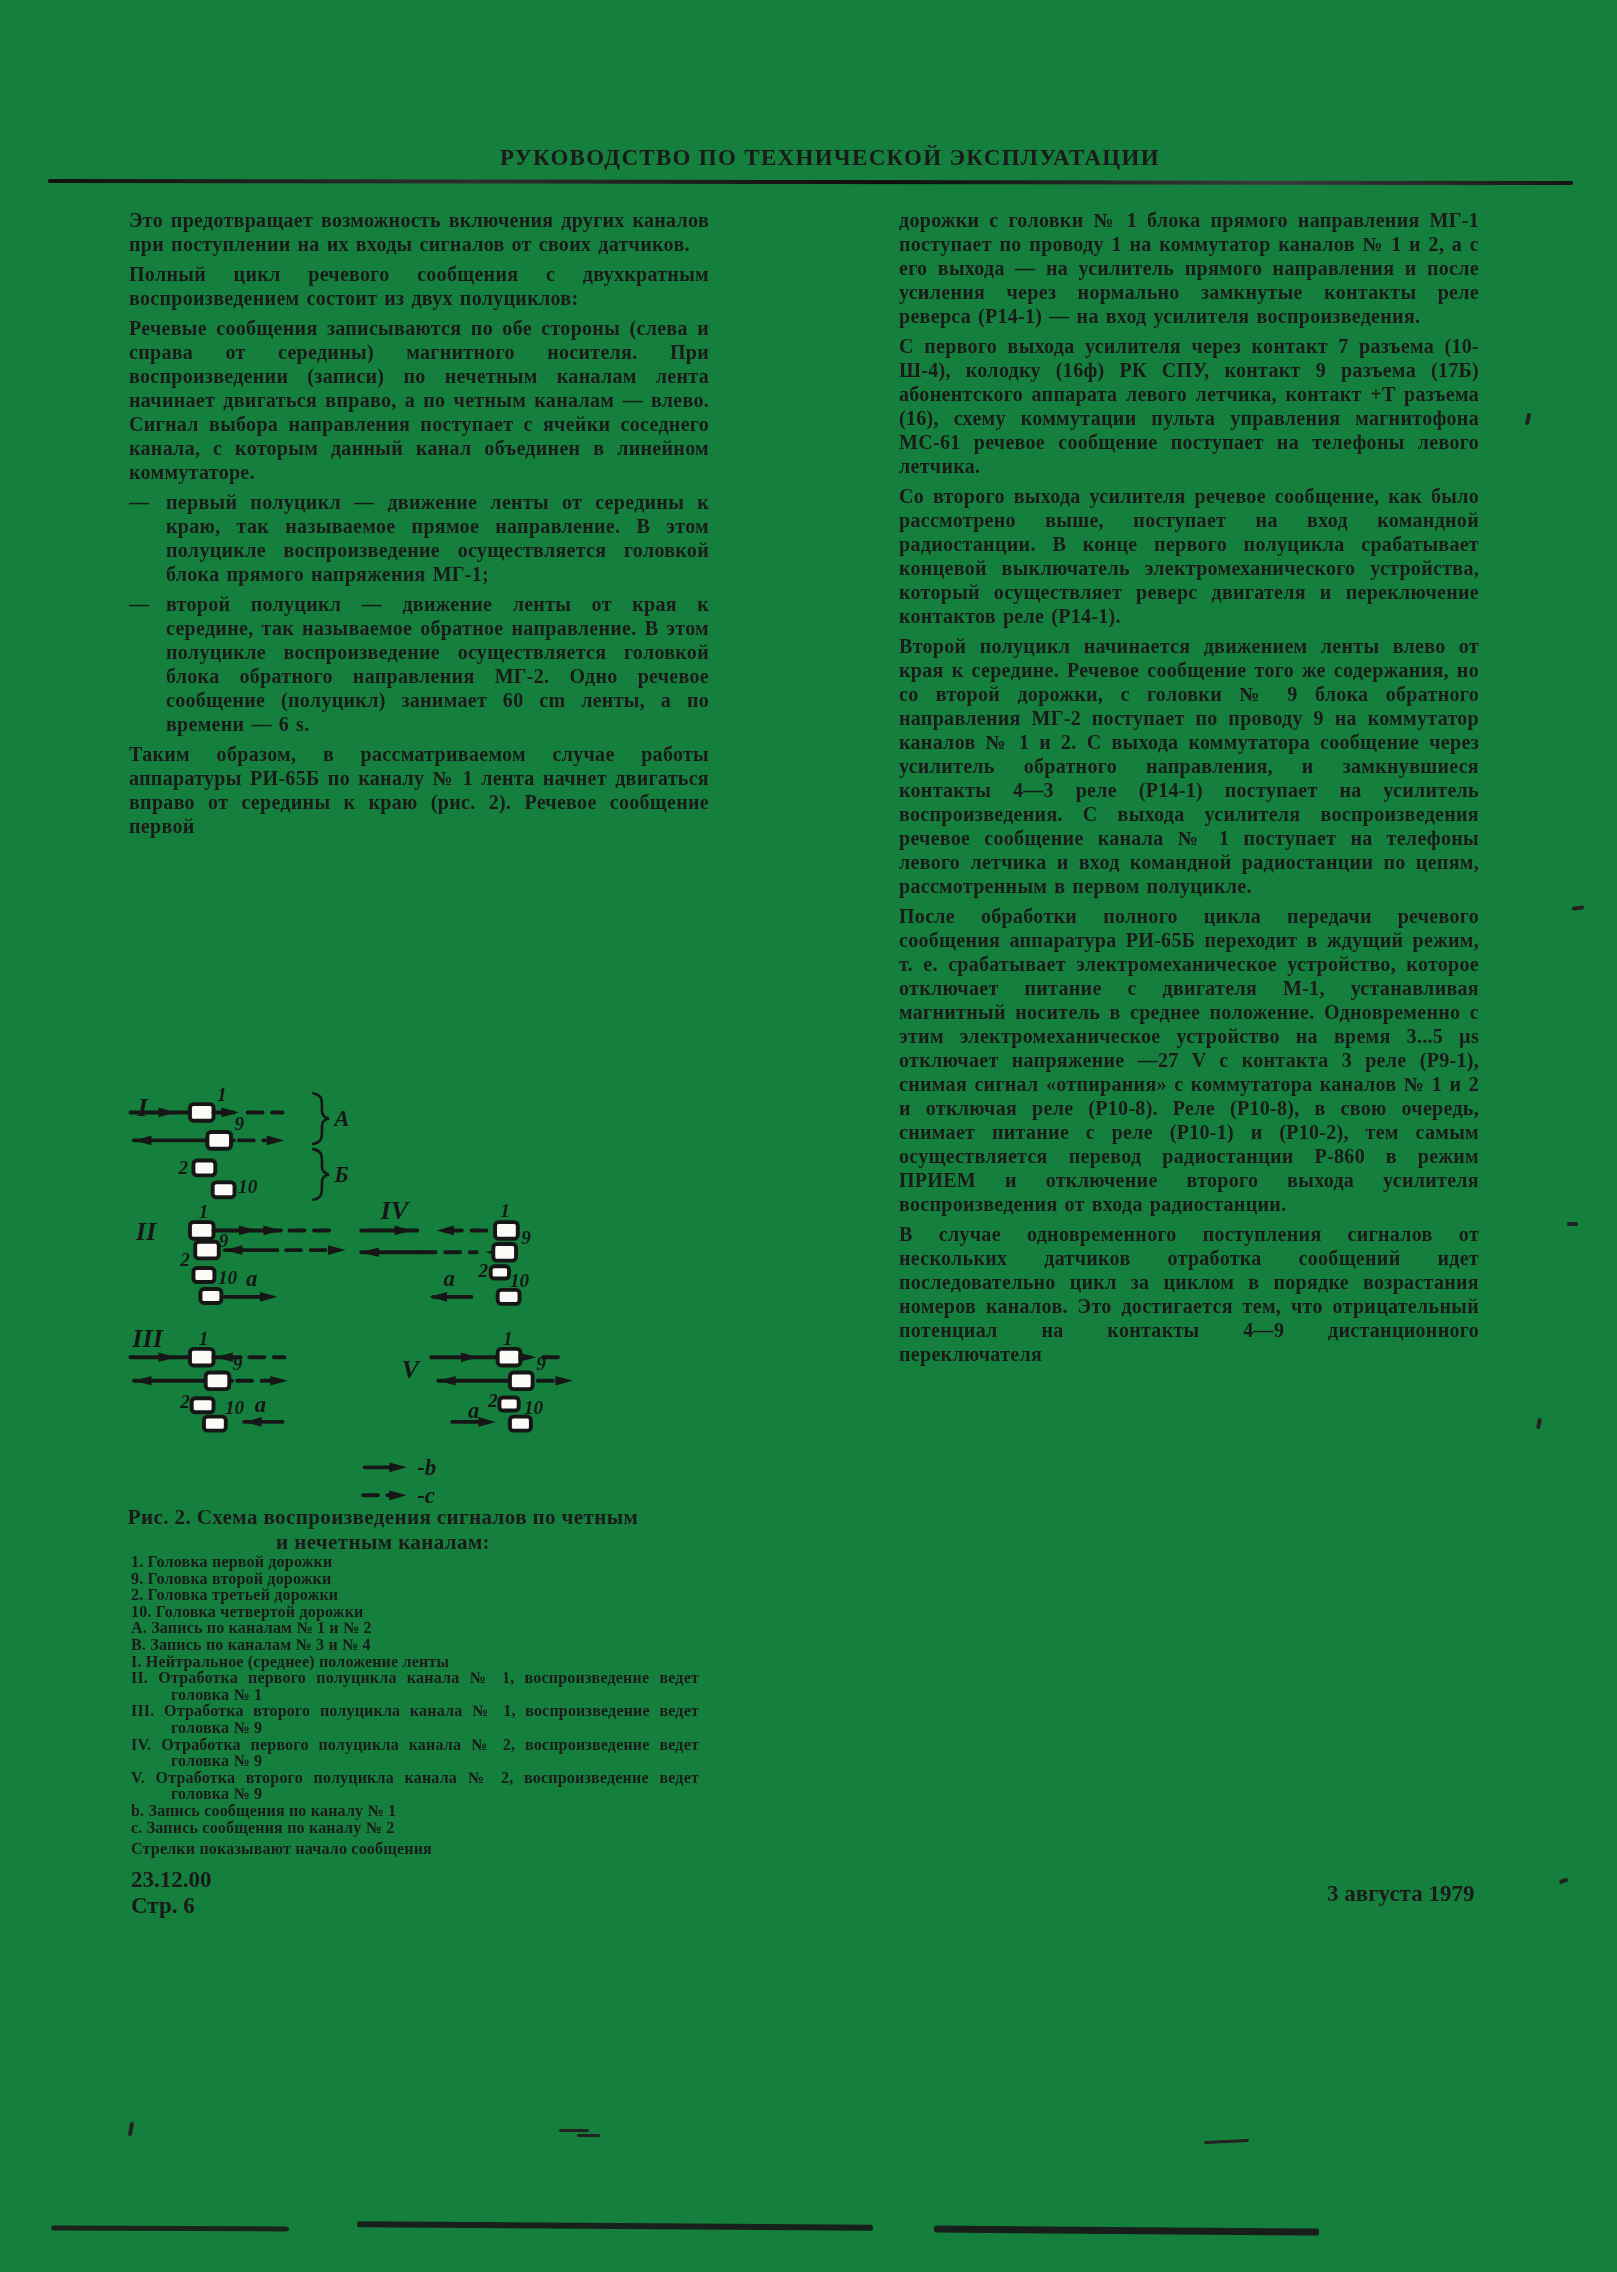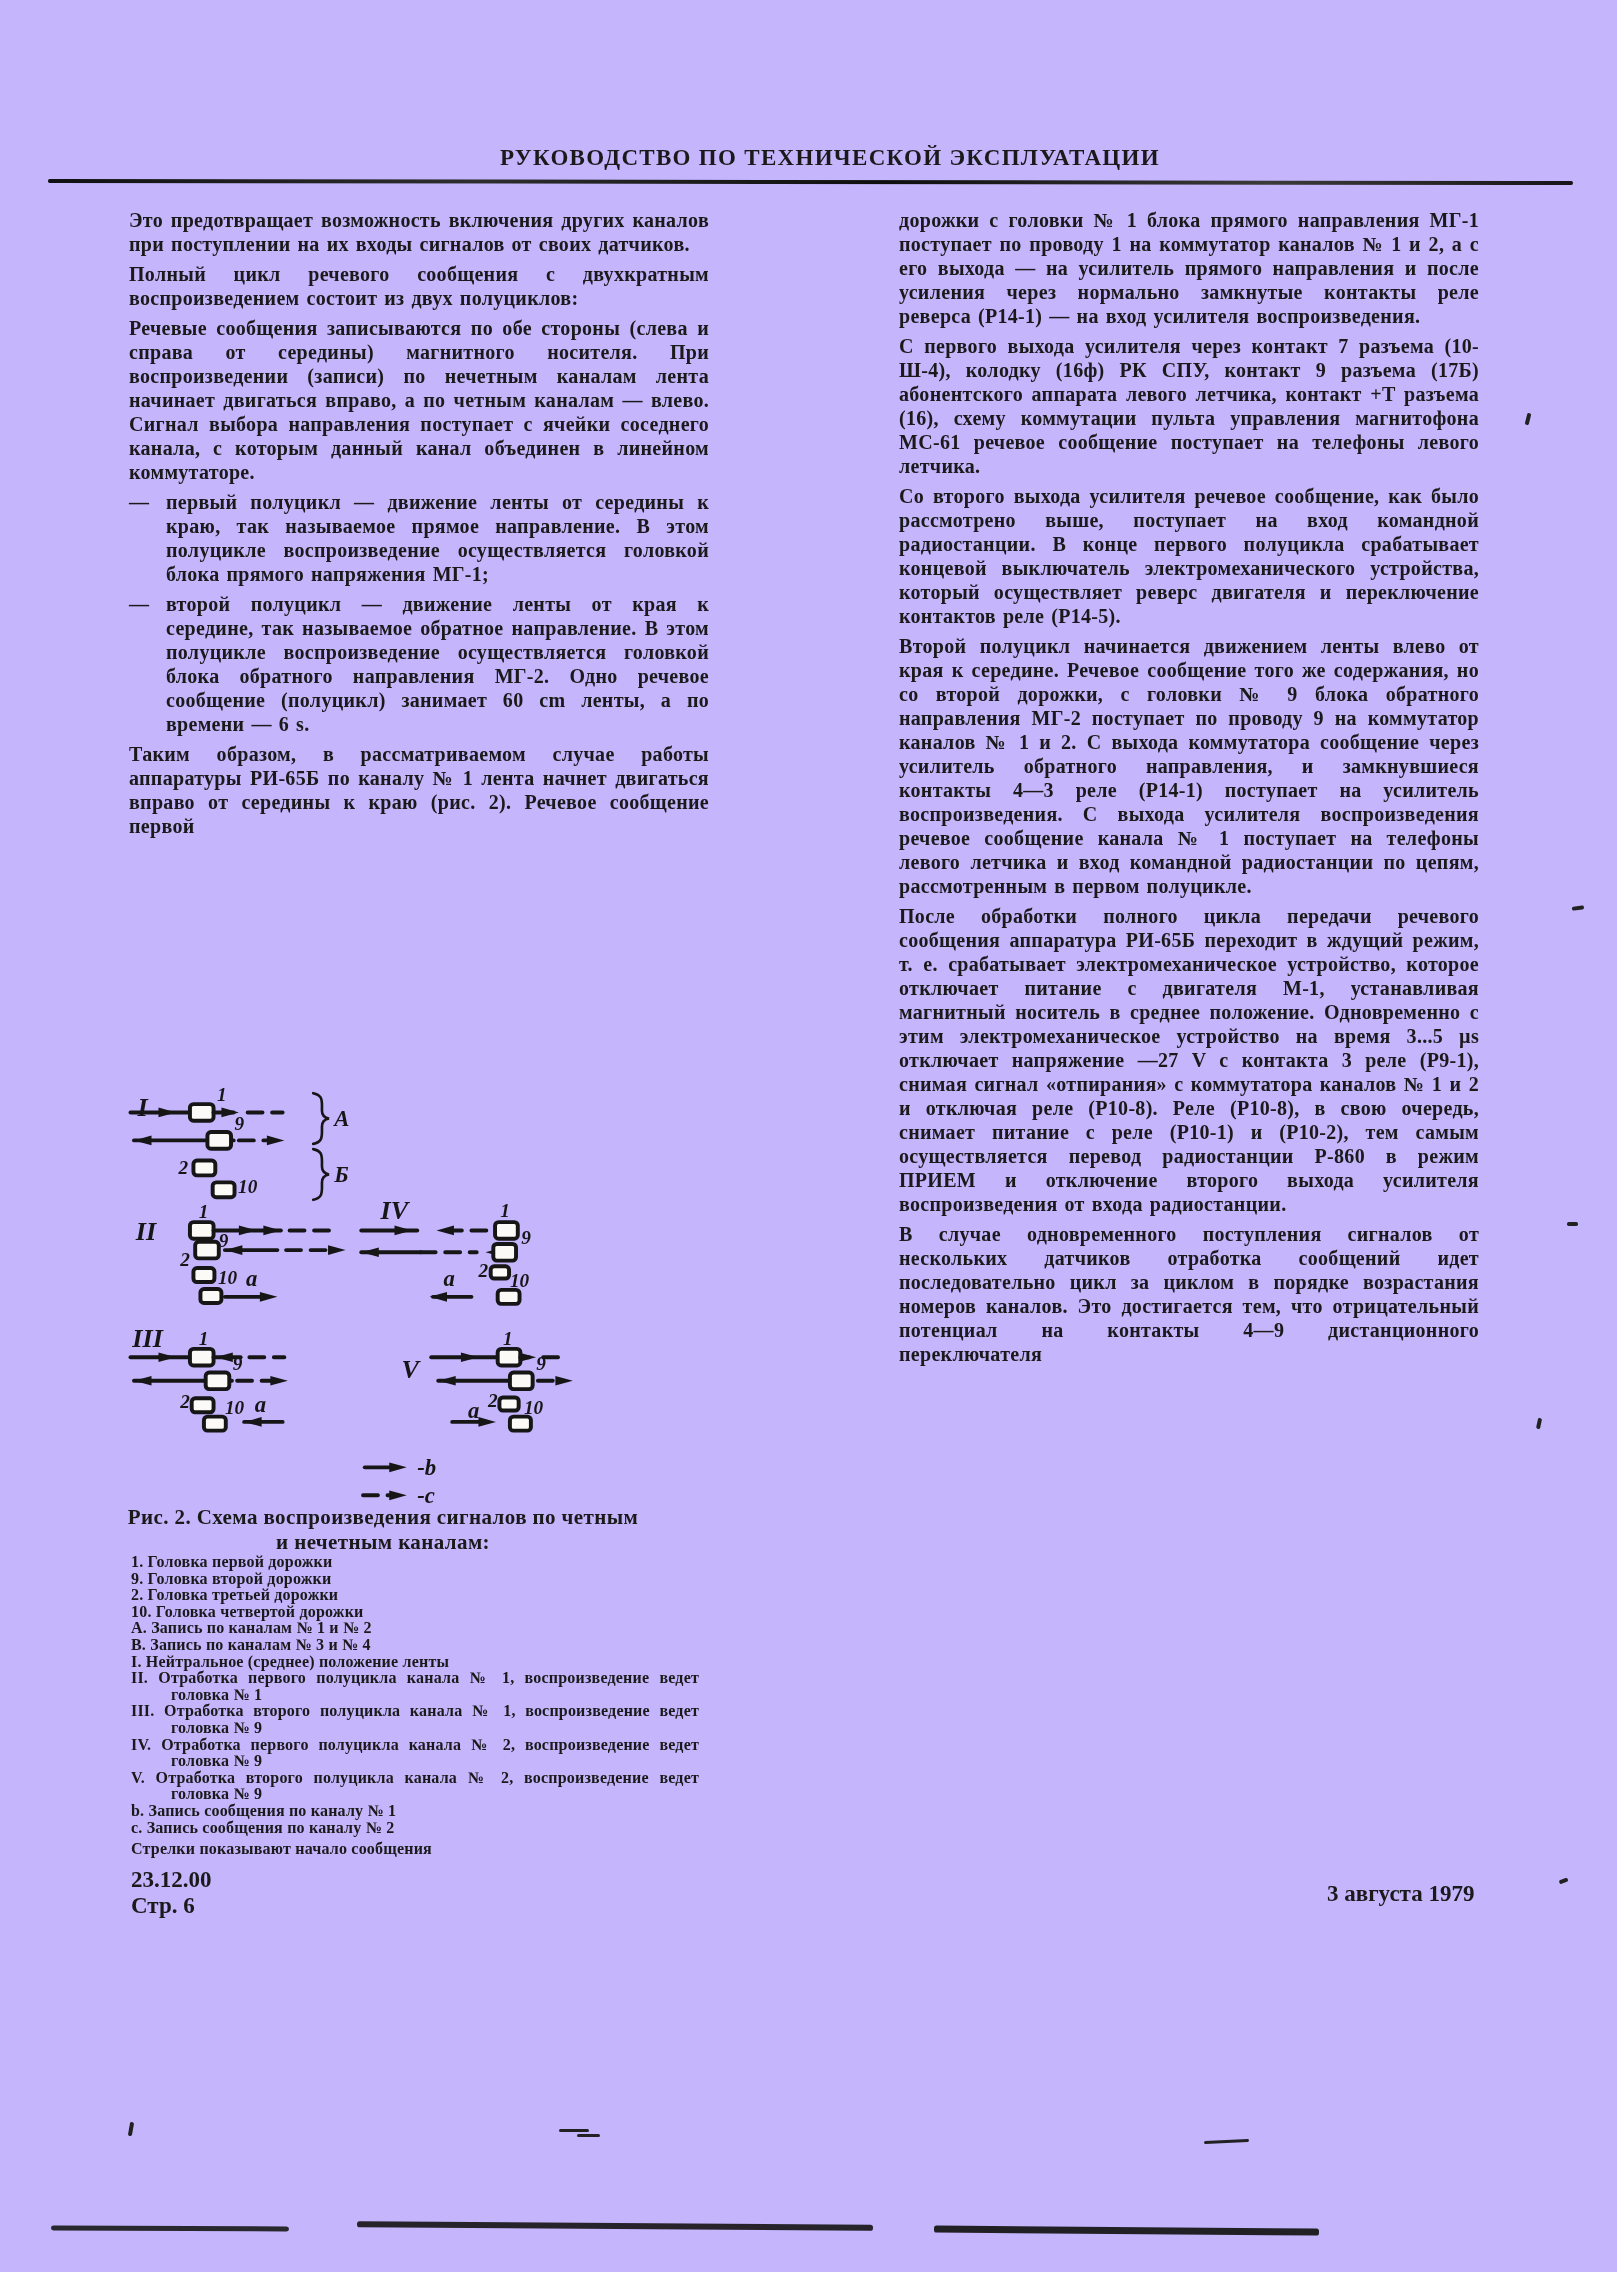--- a/index.html
+++ b/index.html
@@ -1,18 +1,18 @@
 <!DOCTYPE html>
 <html style="font-size:14px"><head>
 <meta charset="utf-8">
 <style>
   html,body { margin:0; padding:0; background:#d8d8d4; }
   .page {
     position:relative; width:1618px; height:2273px;
-    background:#c4b5fd; color:#1a1a1a; overflow:hidden;
+    background:#15803d; color:#1a1a1a; overflow:hidden;
     font-family:"Liberation Serif","DejaVu Serif",serif; font-weight:700;
   }
   .header-title {
     position:absolute; top:145px; left:26px; width:1608px;
     text-align:center; font-size:23px; letter-spacing:1.3px; white-space:nowrap;
   }
   .header-rule {
     position:absolute; top:180px; left:48px; width:1525px; height:4.4px;
     background:linear-gradient(90deg,#111 0%,#2e2e2e 28%,#0e0e0e 55%,#3a3a3a 80%,#161616 100%);
     transform:rotate(0.08deg); border-radius:1.7px;
@@ -73,21 +73,21 @@
     <div class="bullet">
       <span class="dash">—</span>
       <span class="btext">второй полуцикл — движение ленты от края к середине, так называемое обратное направление. В этом полуцикле воспроизведение осуществляется головкой блока обратного направления МГ-2. Одно речевое сообщение (полуцикл) занимает 60 cm ленты, а по времени — 6 s.</span>
     </div>
     <p>Таким образом, в рассматриваемом случае работы аппаратуры РИ-65Б по каналу № 1 лента начнет двигаться вправо от середины к краю (рис. 2). Речевое сообщение первой</p>
   </div>
 
   <div class="col col-right">
     <p>дорожки с головки № 1 блока прямого направления МГ-1 поступает по проводу 1 на коммутатор каналов № 1 и 2, а с его выхода — на усилитель прямого направления и после усиления через нормально замкнутые контакты реле реверса (Р14-1) — на вход усилителя воспроизведения.</p>
     <p>С первого выхода усилителя через контакт 7 разъема (10-Ш-4), колодку (16ф) РК СПУ, контакт 9 разъема (17Б) абонентского аппарата левого летчика, контакт +Т разъема (16), схему коммутации пульта управления магнитофона МС-61 речевое сообщение поступает на телефоны левого летчика.</p>
-    <p>Со второго выхода усилителя речевое сообщение, как было рассмотрено выше, поступает на вход командной радиостанции. В конце первого полуцикла срабатывает концевой выключатель электромеханического устройства, который осуществляет реверс двигателя и переключение контактов реле (Р14-5).</p>
+    <p>Со второго выхода усилителя речевое сообщение, как было рассмотрено выше, поступает на вход командной радиостанции. В конце первого полуцикла срабатывает концевой выключатель электромеханического устройства, который осуществляет реверс двигателя и переключение контактов реле (Р14-1).</p>
     <p>Второй полуцикл начинается движением ленты влево от края к середине. Речевое сообщение того же содержания, но со второй дорожки, с головки № 9 блока обратного направления МГ-2 поступает по проводу 9 на коммутатор каналов № 1 и 2. С выхода коммутатора сообщение через усилитель обратного направления, и замкнувшиеся контакты 4—3 реле (Р14-1) поступает на усилитель воспроизведения. С выхода усилителя воспроизведения речевое сообщение канала № 1 поступает на телефоны левого летчика и вход командной радиостанции по цепям, рассмотренным в первом полуцикле.</p>
     <p>После обработки полного цикла передачи речевого сообщения аппаратура РИ-65Б переходит в ждущий режим, т. е. срабатывает электромеханическое устройство, которое отключает питание с двигателя М-1, устанавливая магнитный носитель в среднее положение. Одновременно с этим электромеханическое устройство на время 3...5 µs отключает напряжение —27 V с контакта 3 реле (Р9-1), снимая сигнал «отпирания» с коммутатора каналов № 1 и 2 и отключая реле (Р10-8). Реле (Р10-8), в свою очередь, снимает питание с реле (Р10-1) и (Р10-2), тем самым осуществляется перевод радиостанции Р-860 в режим ПРИЕМ и отключение второго выхода усилителя воспроизведения от входа радиостанции.</p>
     <p>В случае одновременного поступления сигналов от нескольких датчиков отработка сообщений идет последовательно цикл за циклом в порядке возрастания номеров каналов. Это достигается тем, что отрицательный потенциал на контакты 4—9 дистанционного переключателя</p>
   </div>
 
   <div class="figure-wrap">
   <svg width="577" height="420" viewBox="0 0 660 480">
 
     <g>
       <text class="fD" x="12" y="34">I</text>

